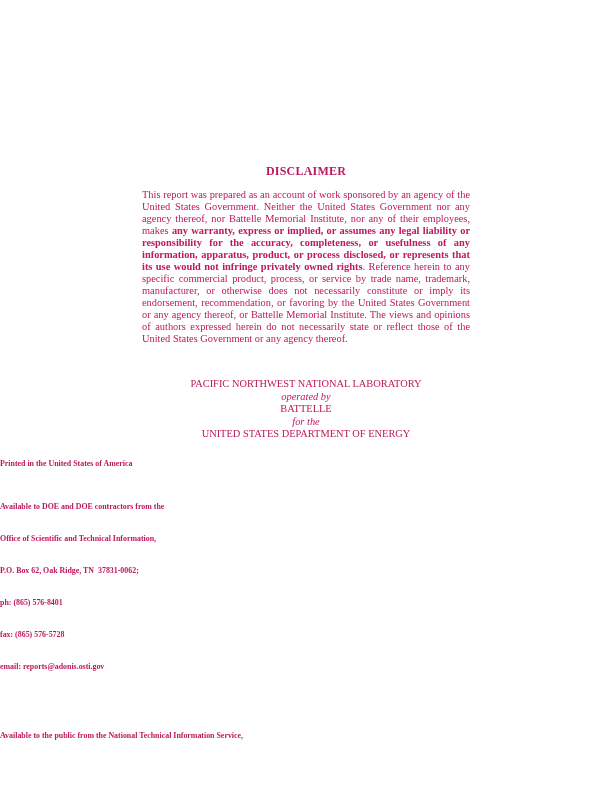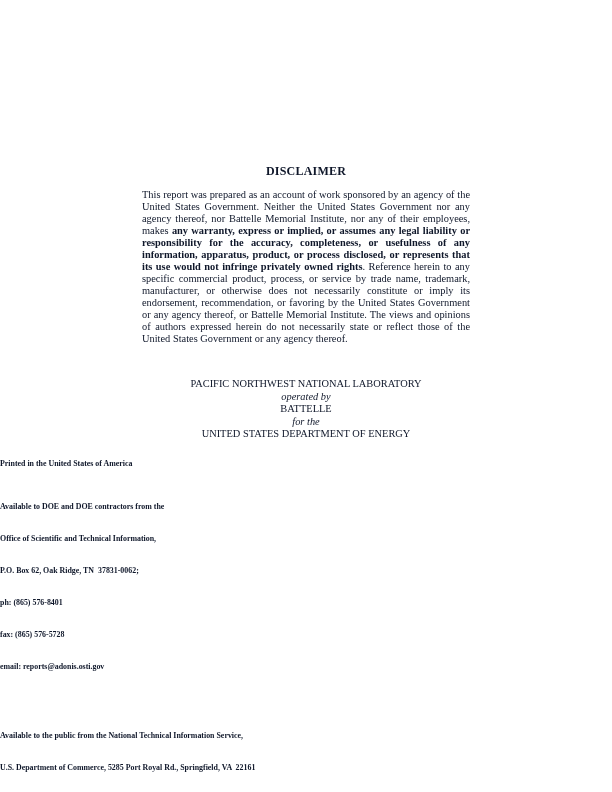--- a/index.html
+++ b/index.html
@@ -1,20 +1,20 @@
 <!DOCTYPE html>
 <html><head>
 <meta charset="utf-8">
 <style>
   html, body { margin: 0; padding: 0; background: #ffffff; }
   .page {
     width: 612px;
     height: 792px;
     background: #ffffff;
-    color: #0f172a;
+    color: #be185d;
     font-family: "Liberation Serif", serif;
     position: relative;
     box-sizing: border-box;
     padding-top: 165px;
     overflow: hidden;
   }
   .title {
     text-align: center;
     font-weight: bold;
     font-size: 12px;
@@ -69,20 +69,19 @@
     <div>Available to DOE and DOE contractors from the</div>
     <div>Office of Scientific and Technical Information,</div>
     <div>P.O. Box 62, Oak Ridge, TN  37831-0062;</div>
     <div>ph: (865) 576-8401</div>
     <div>fax: (865) 576-5728</div>
     <div>email: reports@adonis.osti.gov</div>
   </div>
 
   <div class="small-bold ntis-block">
     <div>Available to the public from the National Technical Information Service,</div>
-    <div>U.S. Department of Commerce, 5285 Port Royal Rd., Springfield, VA  22161</div>
     
     
     
     
   </div>
 
 </div>
 
 </body></html>

